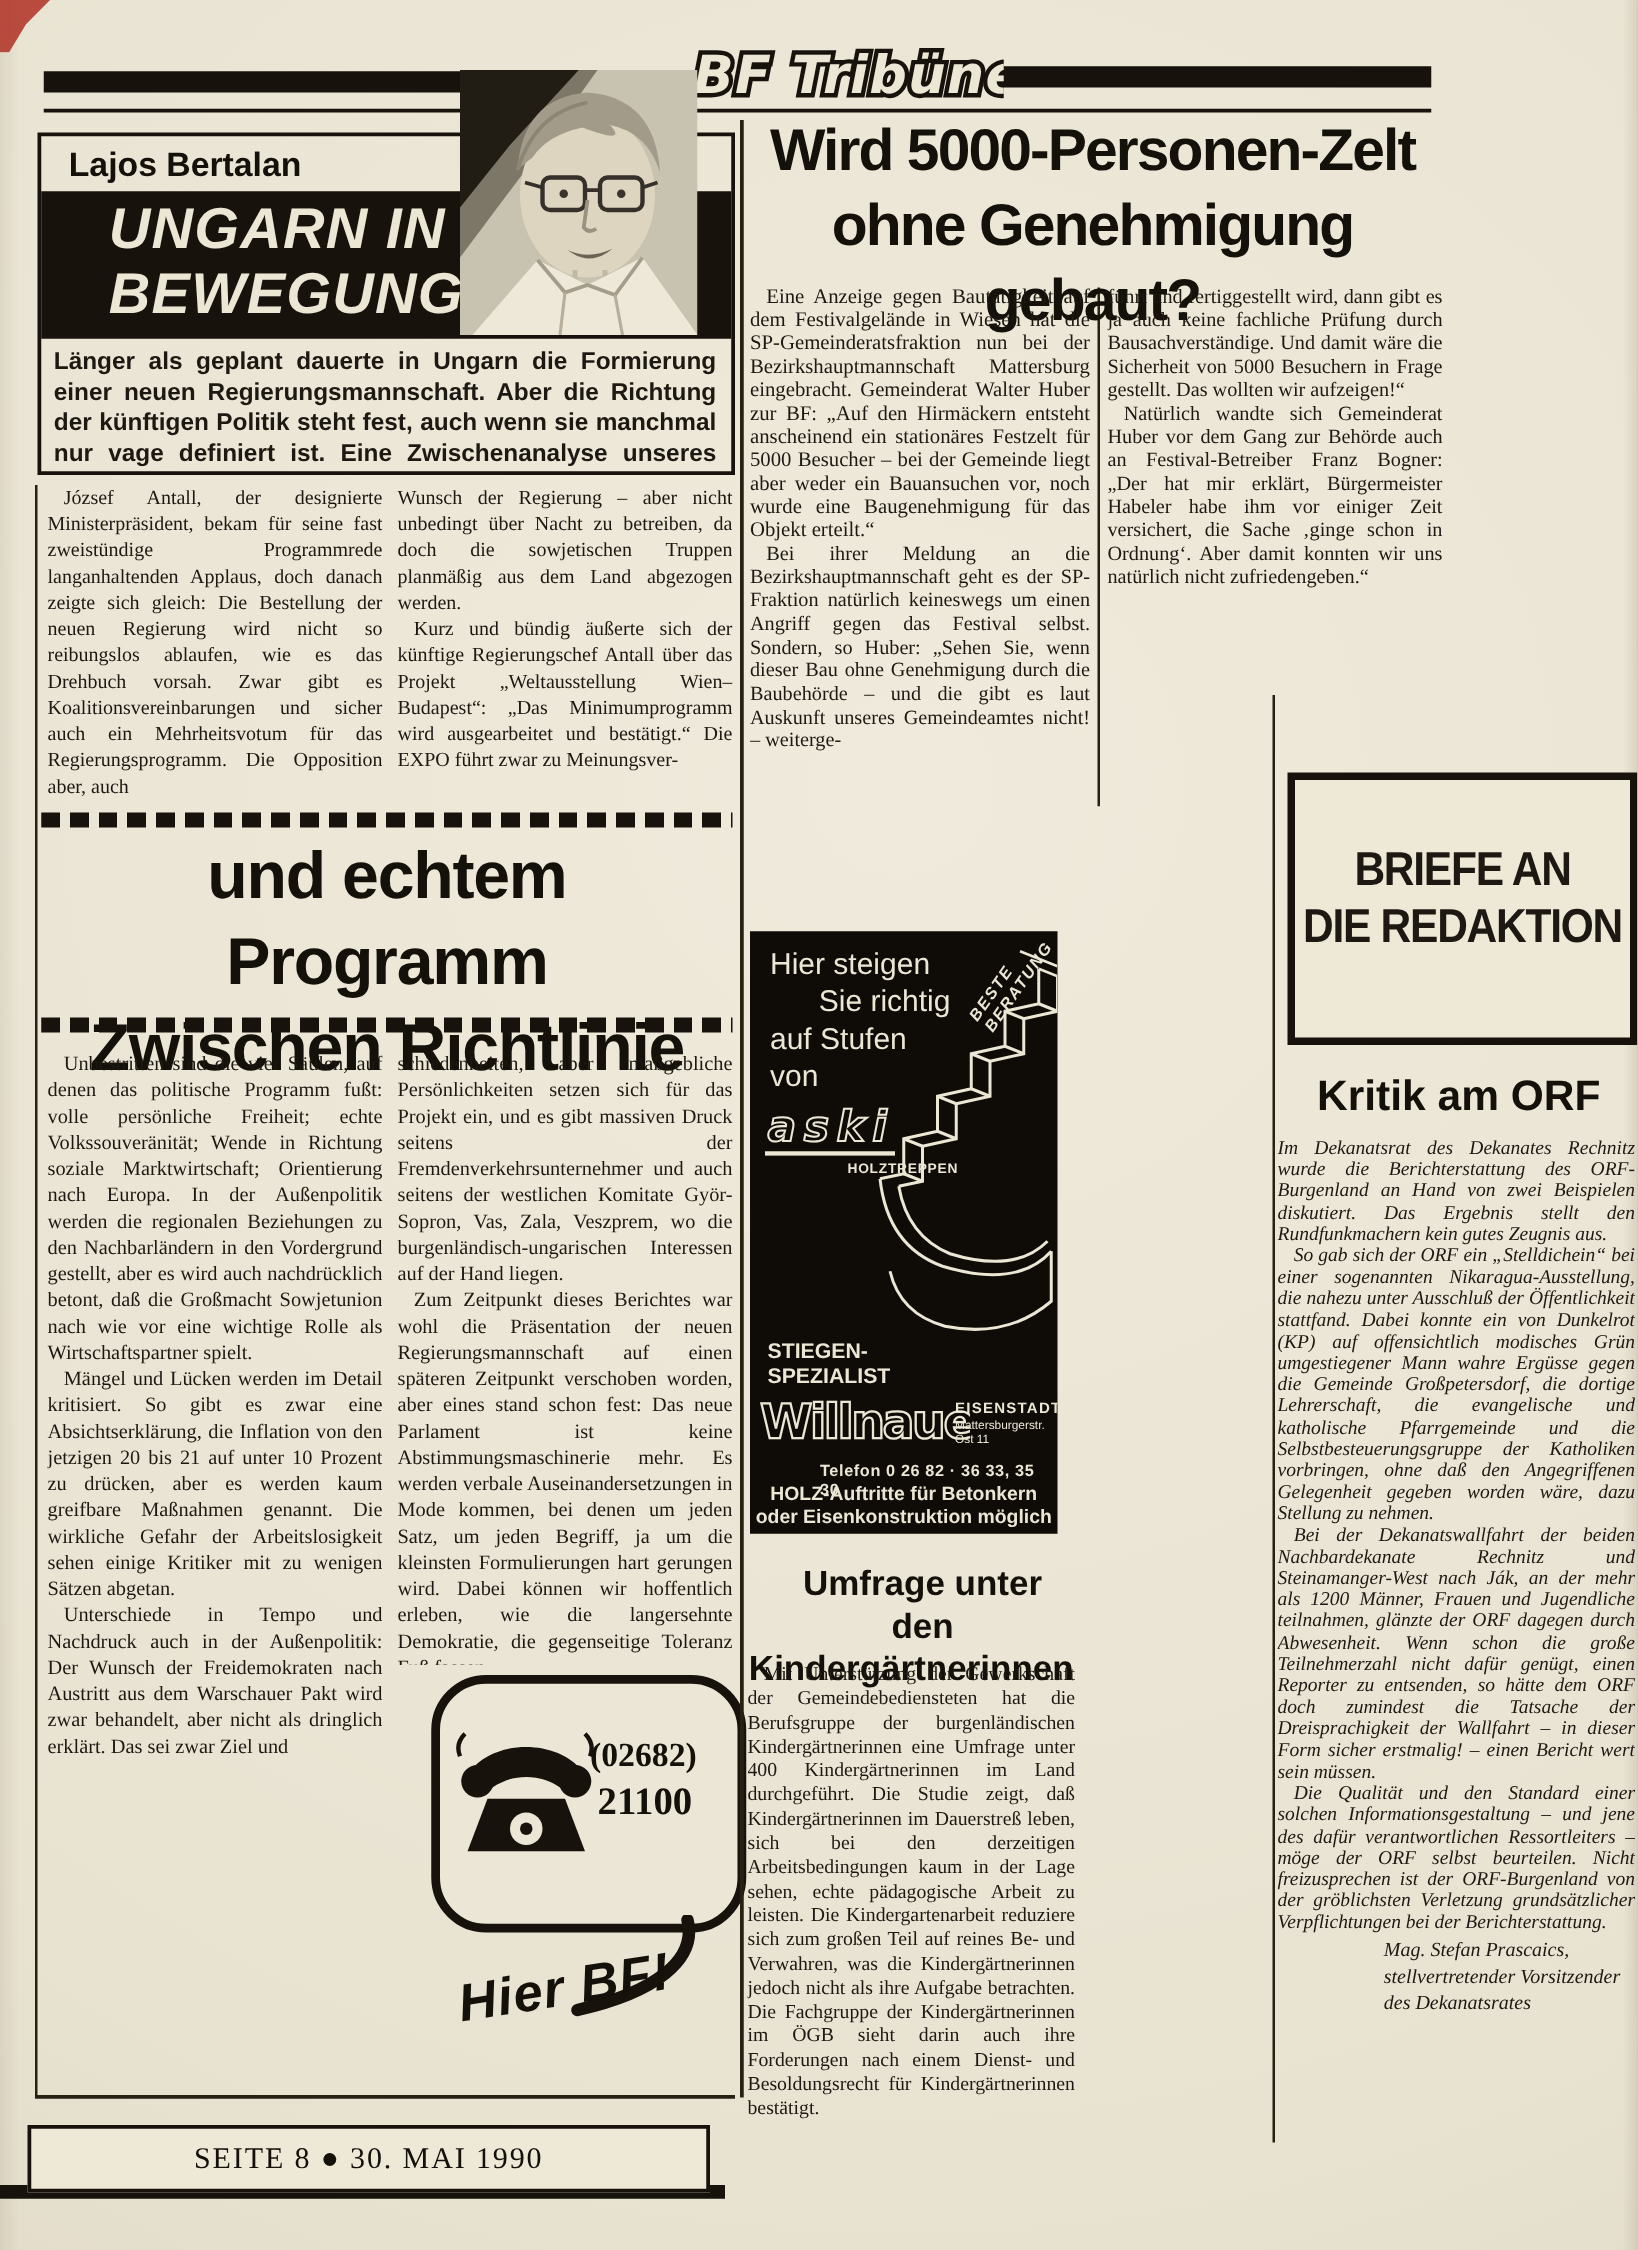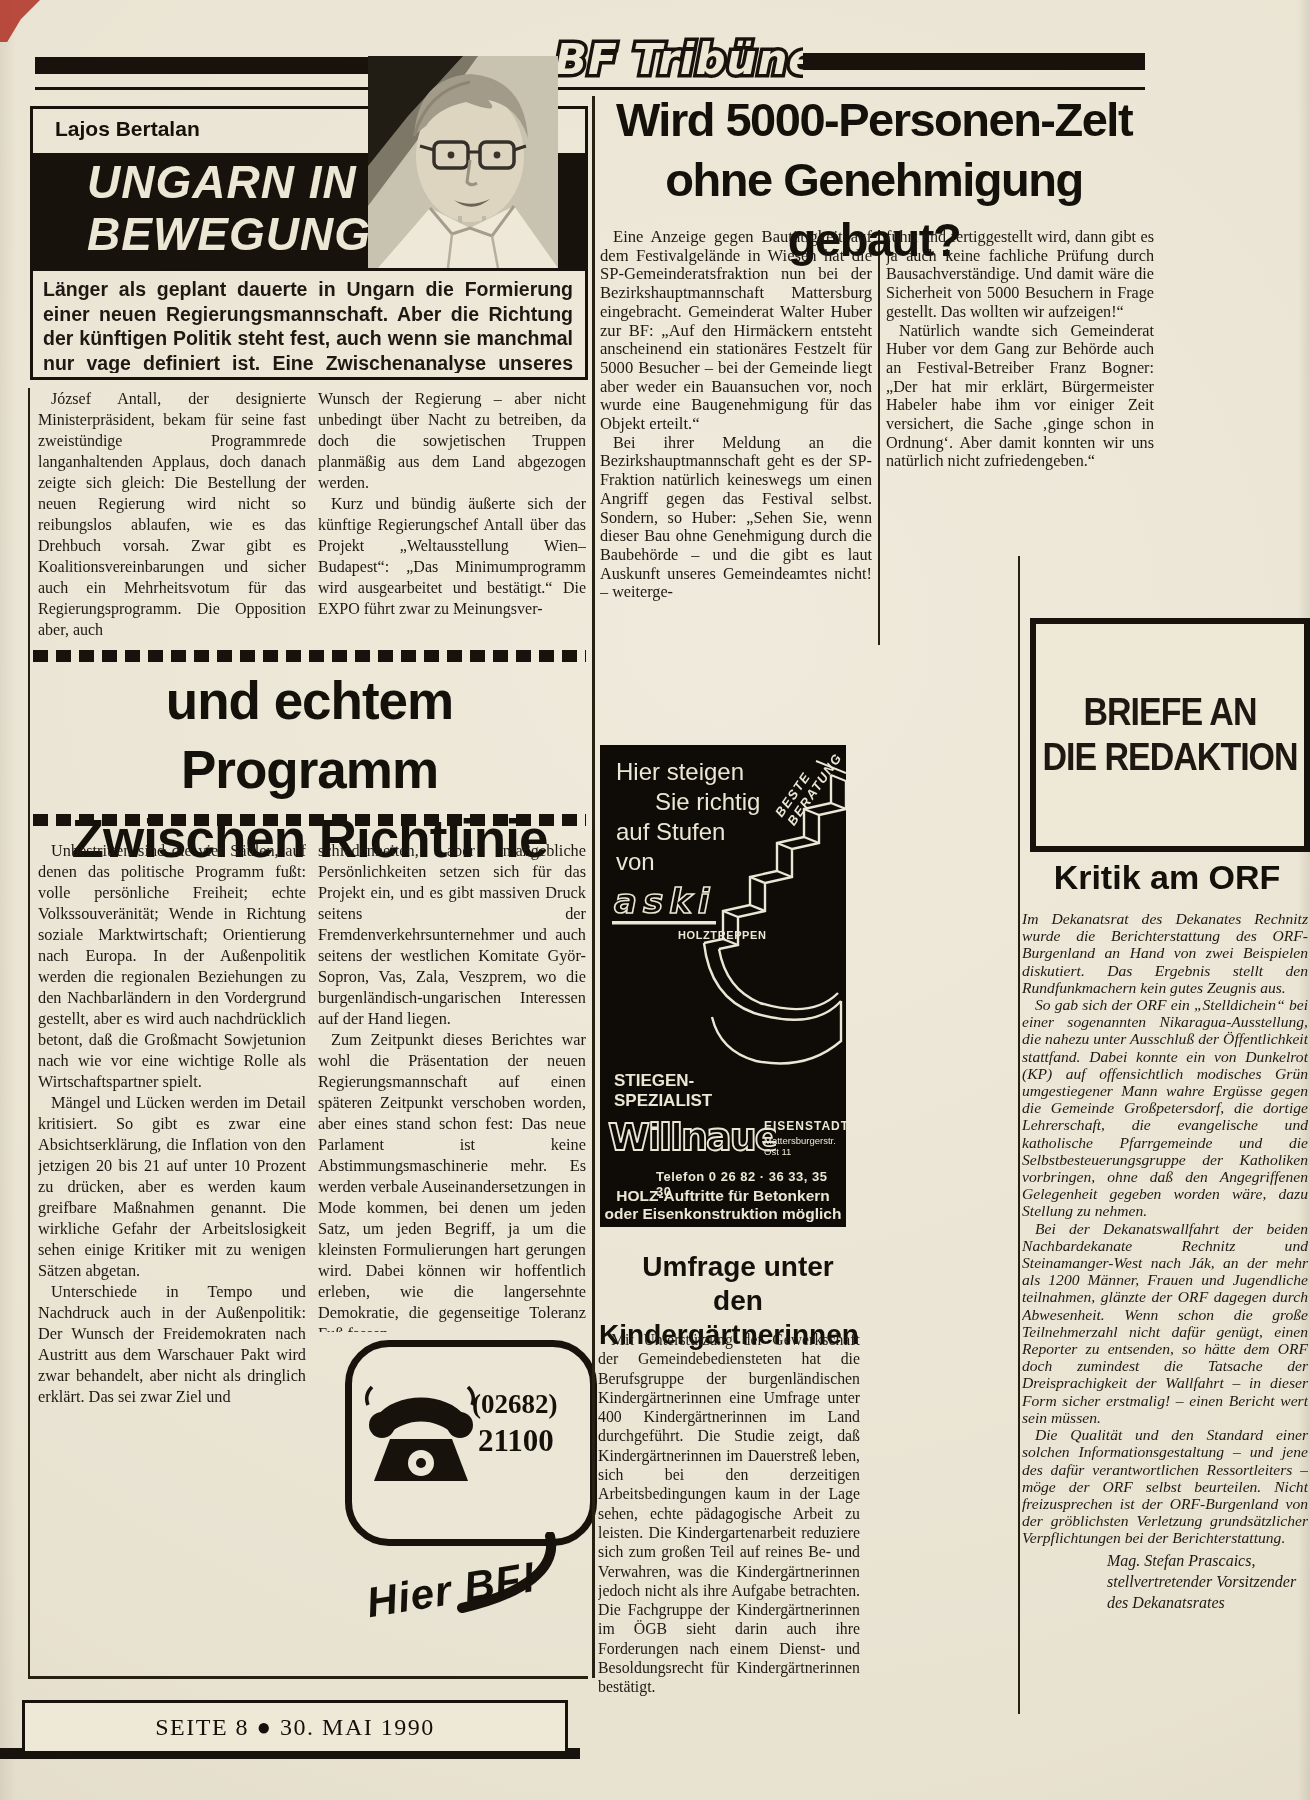--- a/index.html
+++ b/index.html
@@ -40,21 +40,21 @@
   <div class="abs" style="left:0;top:0;width:40px;height:42px;background:#b23a2e;clip-path:polygon(0 0,100% 0,52% 46%,18% 100%,0 100%);opacity:.9;"></div>
 
   <div class="abs ink" style="left:35px;top:57px;width:513px;height:17px;"></div>
   <div class="abs ink" style="left:802px;top:53px;width:343px;height:17px;"></div>
   <div class="abs ink" style="left:35px;top:87px;width:1110px;height:3px;"></div>
   <svg class="abs" style="left:545px;top:22px;" width="258" height="70" viewBox="0 0 258 70">
     <text x="10" y="52" font-family="DejaVu Sans, sans-serif" font-size="42" font-style="italic" font-weight="bold" fill="#ece6d4" stroke="#17120c" stroke-width="7" paint-order="stroke" letter-spacing="1">BF Tribüne</text>
   </svg>
 
   <div class="abs" style="left:30px;top:106px;width:552px;height:268px;border:3.5px solid #17120c;">
-    <div class="abs sans" style="left:22px;top:8px;font-weight:bold;font-size:21px;color:#14100a;">Lajos Bertalan</div>
+    <div class="abs sans" style="left:22px;top:8px;font-weight:bold;font-size:27px;color:#14100a;">Lajos Bertalan</div>
     <div class="abs ink" style="left:0;top:44px;width:100%;height:118px;">
       <div class="abs bandtitle" style="left:54px;top:2px;font-size:46px;letter-spacing:1px;">UNGARN IN</div>
       <div class="abs bandtitle" style="left:54px;top:54px;font-size:46px;letter-spacing:1px;">BEWEGUNG</div>
     </div>
     <div class="abs sans just" style="left:10px;top:168px;width:530px;height:96px;overflow:hidden;font-weight:bold;font-size:19.5px;line-height:24.5px;">
       <p class="ni">Länger als geplant dauerte in Ungarn die Formierung einer neuen Regierungsmannschaft. Aber die Richtung der künftigen Politik steht fest, auch wenn sie manchmal nur vage definiert ist. Eine Zwischenanalyse unseres Mitarbeiters in Szombathely.</p>
     </div>
   </div>
 
   <svg class="abs" style="left:368px;top:56px;" width="190" height="212" viewBox="0 0 190 212">
@@ -138,21 +138,21 @@
   </div>
   <div class="abs serif just body-z" style="left:600px;top:228px;width:272px;height:424px;overflow:hidden;">
     <p class="lead">Eine Anzeige gegen Bautätigkeit auf dem Festivalgelände in Wiesen hat die SP-Gemeinderatsfraktion nun bei der Bezirkshauptmannschaft Mattersburg eingebracht. Gemeinderat Walter Huber zur BF: „Auf den Hirmäckern entsteht anscheinend ein stationäres Festzelt für 5000 Besucher – bei der Gemeinde liegt aber weder ein Bauansuchen vor, noch wurde eine Baugenehmigung für das Objekt erteilt.“</p>
     <p>Bei ihrer Meldung an die Bezirkshauptmannschaft geht es der SP-Fraktion natürlich keineswegs um einen Angriff gegen das Festival selbst. Sondern, so Huber: „Sehen Sie, wenn dieser Bau ohne Genehmigung durch die Baubehörde – und die gibt es laut Auskunft unseres Gemeindeamtes nicht! – weiterge-</p>
   </div>
   <div class="abs serif just body-z" style="left:886px;top:228px;width:268px;height:300px;overflow:hidden;">
     <p class="ni">führt und fertiggestellt wird, dann gibt es ja auch keine fachliche Prüfung durch Bausachverständige. Und damit wäre die Sicherheit von 5000 Besuchern in Frage gestellt. Das wollten wir aufzeigen!“</p>
     <p>Natürlich wandte sich Gemeinderat Huber vor dem Gang zur Behörde auch an Festival-Betreiber Franz Bogner: „Der hat mir erklärt, Bürgermeister Habeler habe ihm vor einiger Zeit versichert, die Sache ‚ginge schon in Ordnung‘. Aber damit konnten wir uns natürlich nicht zufriedengeben.“</p>
   </div>
 
-  <div class="abs" style="left:1030px;top:618px;width:268px;height:206px;border:6px solid #17120c;background:#eee8d7;text-align:center;padding-top:16px;">
+  <div class="abs" style="left:1030px;top:618px;width:268px;height:206px;border:6px solid #17120c;background:#eee8d7;text-align:center;padding-top:0;">
     <div style="margin-top:50px;">
       <span class="briefe-line">BRIEFE AN</span>
       <span class="briefe-line">DIE REDAKTION</span>
     </div>
   </div>
 
   <div class="abs sans" style="left:1026px;top:858px;width:282px;text-align:center;font-weight:bold;font-size:34px;color:#14100a;">Kritik am ORF</div>
   <div class="abs serif just body-k" style="left:1022px;top:910px;width:286px;height:806px;overflow:hidden;">
     <p class="ni">Im Dekanatsrat des Dekanates Rechnitz wurde die Berichterstattung des ORF-Burgenland an Hand von zwei Beispielen diskutiert. Das Ergebnis stellt den Rundfunkmachern kein gutes Zeugnis aus.</p>
     <p>So gab sich der ORF ein „Stelldichein“ bei einer sogenannten Nikaragua-Ausstellung, die nahezu unter Ausschluß der Öffentlichkeit stattfand. Dabei konnte ein von Dunkelrot (KP) auf offensichtlich modisches Grün umgestiegener Mann wahre Ergüsse gegen die Gemeinde Großpetersdorf, die dortige Lehrerschaft, die evangelische und katholische Pfarrgemeinde und die Selbstbesteuerungsgruppe der Katholiken vorbringen, ohne daß den Angegriffenen Gelegenheit gegeben worden wäre, dazu Stellung zu nehmen.</p>

